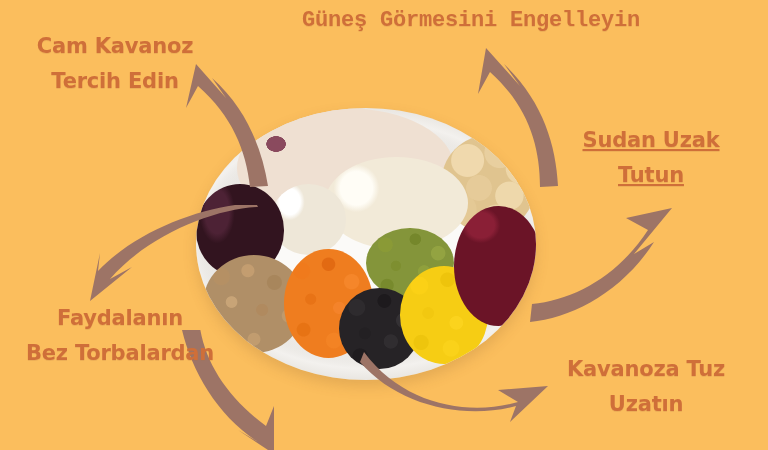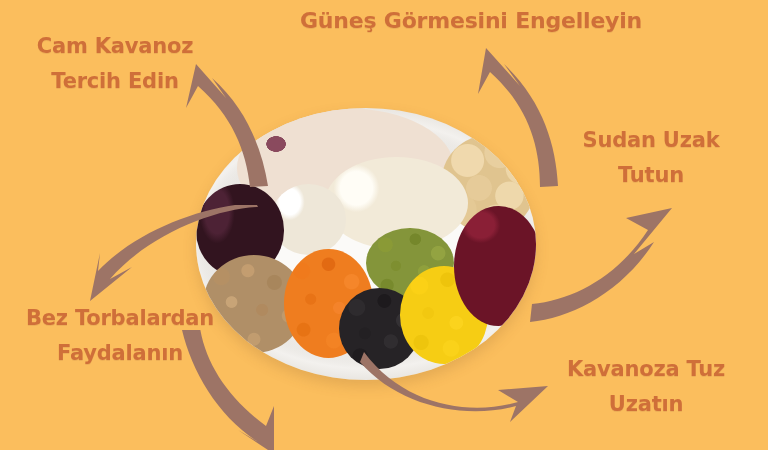--- a/index.html
+++ b/index.html
@@ -19,23 +19,23 @@
     font-size:21px;
     line-height:35px;
     letter-spacing:-0.2px;
     text-align:center;
     white-space:nowrap;
     text-shadow:0 1px 0 rgba(180,110,60,.18);
   }
   .tip .ln{display:block;}
 
   #tip-glass   {left:0px;   top:3px;   width:230px;margin-top:26px;}
-  #tip-sun     {left:285px; top:3px;   width:372px;}
+  #tip-sun     {left:285px; top:3px;   width:372px;font-family:Liberation Mono, monospace;}
   #tip-sun .ln {font-size:22px;}
-  #tip-water   {left:548px; top:123px; width:206px;}
+  #tip-water   {left:548px; top:123px; width:206px;text-decoration:underline;}
   #tip-cloth   {left:5px;   top:301px; width:230px;}
   #tip-salt    {left:524px; top:352px; width:244px;}
 
   
   #plate-wrap{
     position:absolute;left:196px;top:108px;width:340px;height:272px;
   }
   #plate{
     position:absolute;inset:0;
     border-radius:50%;
@@ -257,22 +257,22 @@
   <div class="tip" id="tip-sun">
     <span class="ln">Güneş Görmesini Engelleyin</span>
   </div>
 
   <div class="tip" id="tip-water">
     <span class="ln">Sudan Uzak</span>
     <span class="ln">Tutun</span>
   </div>
 
   <div class="tip" id="tip-cloth">
+    <span class="ln">Faydalanın</span>
     <span class="ln">Bez Torbalardan</span>
-    <span class="ln">Faydalanın</span>
   </div>
 
   <div class="tip" id="tip-salt">
     <span class="ln">Kavanoza Tuz</span>
     <span class="ln">Uzatın</span>
   </div>
 
 </div>
 
 </body></html>

